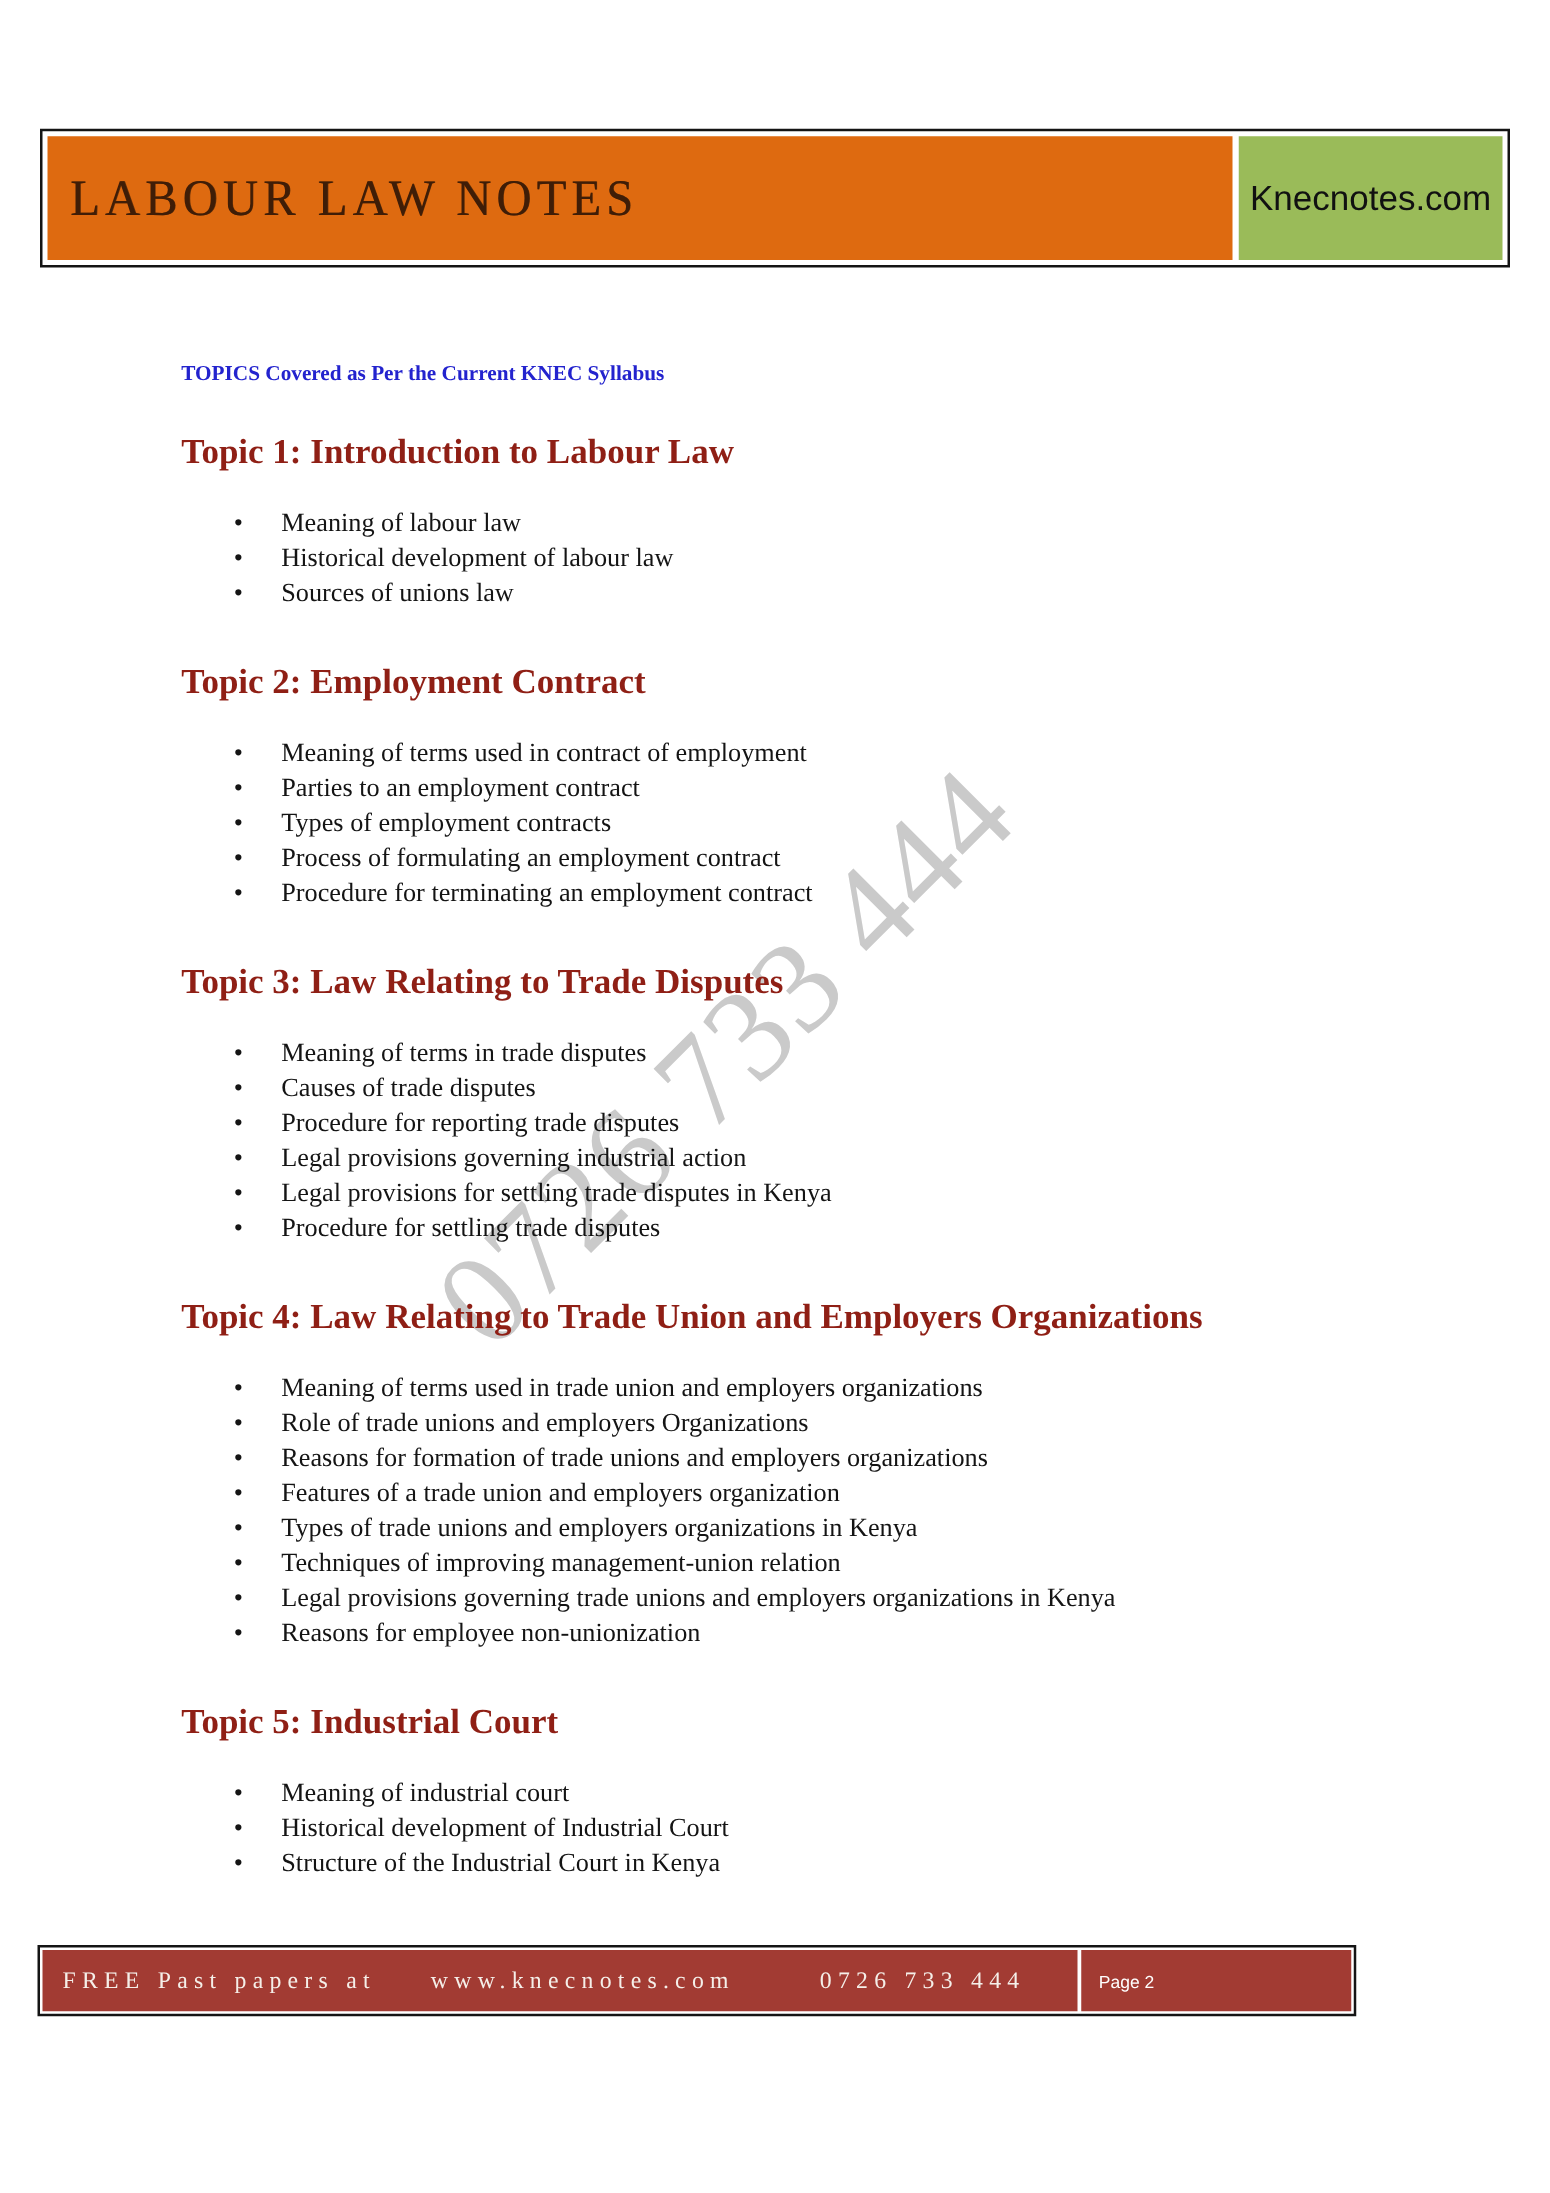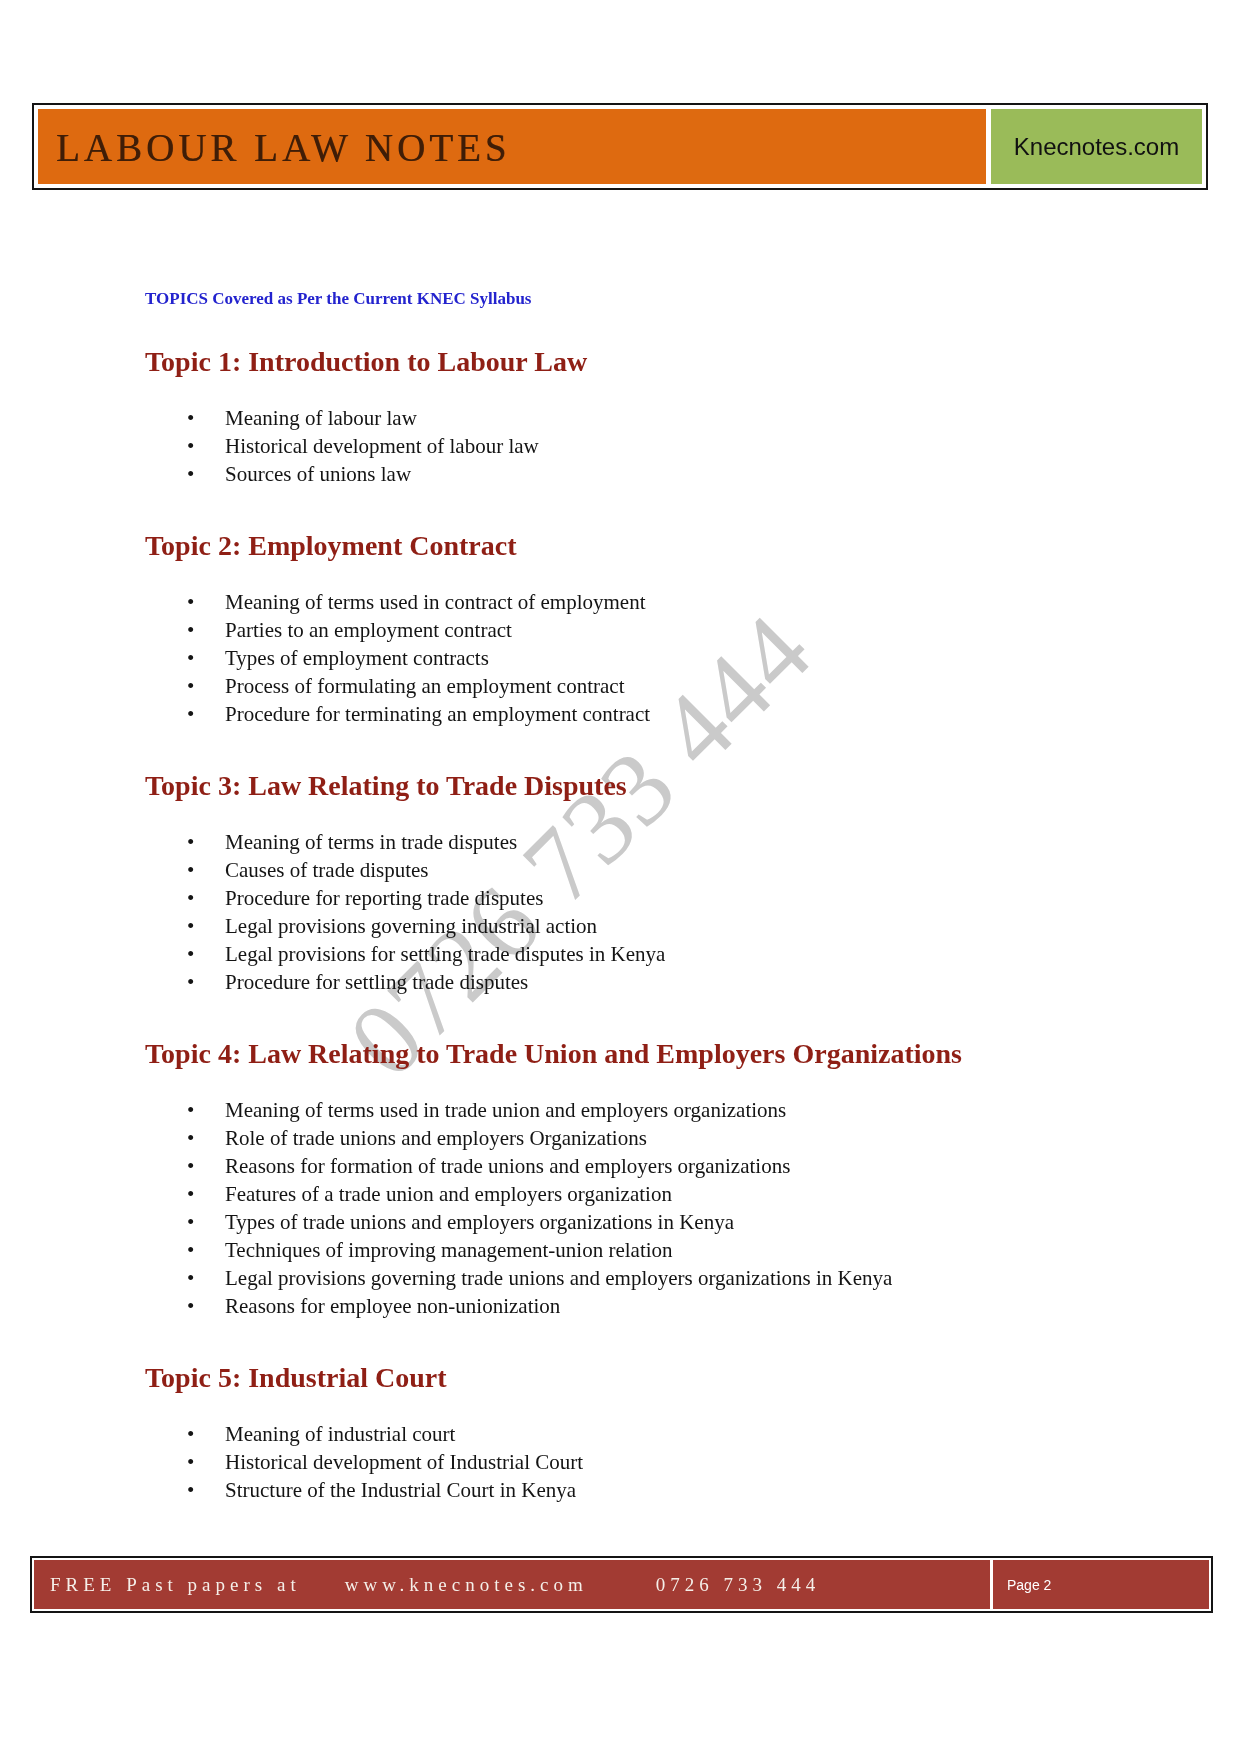--- a/index.html
+++ b/index.html
@@ -15,21 +15,21 @@
     font-family: "Liberation Serif", serif;
     color: #1a1a1a;
   }
 
   
   .header-box {
     position: absolute;
     left: 32px;
     top: 103px;
     width: 1176px;
-    height: 87px;
+    height: 111px;
     border: 2px solid #141414;
     background: #ffffff;
     box-sizing: border-box;
     padding: 4px;
     display: flex;
     gap: 5px;
   }
   .header-orange {
     flex: 1;
     background: var(--banner-orange, #de6a10);
@@ -50,21 +50,21 @@
   }
   .header-green {
     width: 211px;
     background: var(--banner-green, #9abb59);
     display: flex;
     align-items: center;
     justify-content: center;
   }
   .header-site {
     font-family: "Liberation Sans", sans-serif;
-    font-size: 24px;
+    font-size: 28px;
     color: #111111;
   }
 
   
   .watermark {
     position: absolute;
     left: 580px;
     top: 845px;
     transform: translate(-50%, -50%) rotate(-45deg);
     font-family: "Liberation Serif", serif;
@@ -115,21 +115,21 @@
     left: 42px;
     top: 0;
     font-size: 21px;
   }
 
   
   .footer-box {
     position: absolute;
     left: 30px;
     top: 1556px;
-    width: 1183px;
+    width: 1055px;
     height: 57px;
     border: 2px solid #141414;
     background: #ffffff;
     box-sizing: border-box;
     padding: 2px;
     display: flex;
     gap: 3px;
     z-index: 2;
   }
   .footer-left {

